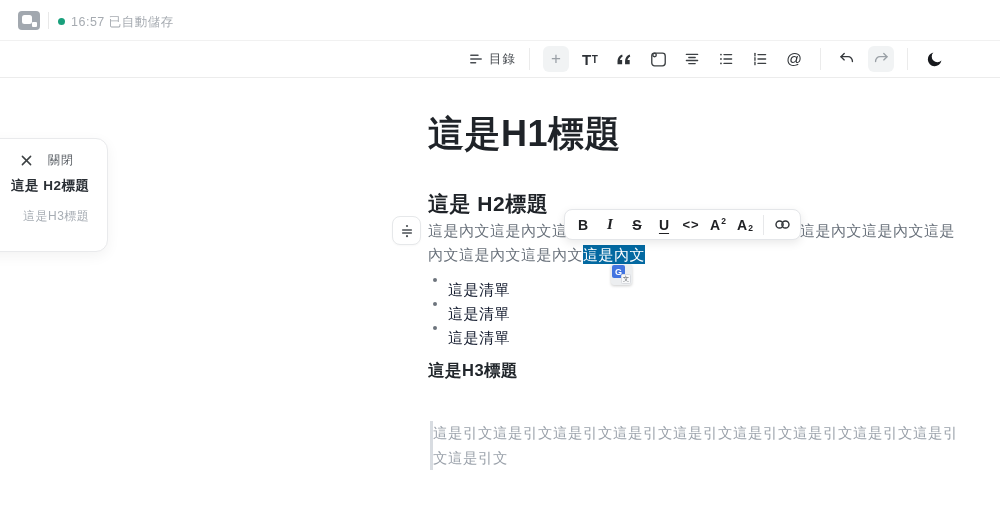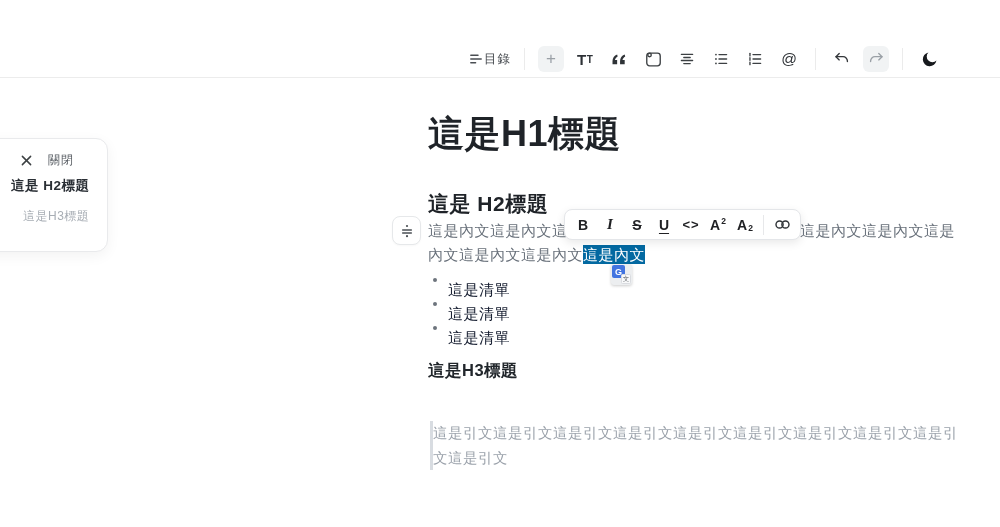--- a/index.html
+++ b/index.html
@@ -20,21 +20,21 @@
   .save-dot { position:absolute; left:58px; top:18px; width:7px; height:7px; border-radius:50%; }
   .save-text { position:absolute; left:71px; top:14px; font-size:12.5px; color:#a6abb1; letter-spacing:.5px; }
 
   
   .toolbar { position:absolute; left:0; top:41px; width:1000px; height:37px;
     border-bottom:1px solid #ececec; }
   .strip { position:absolute; left:468px; top:0; height:36px; display:flex; align-items:center; gap:8px; }
   .tbtn { width:26px; height:26px; display:flex; align-items:center; justify-content:center;
     border-radius:6px; color:#2f3337; cursor:pointer; flex:0 0 auto; }
   .tbtn.bg { background:#f1f3f4; }
-  .toc-btn { display:flex; align-items:center; height:26px; cursor:pointer; flex:0 0 auto; }
+  .toc-btn { display:flex; align-items:center; gap:5px; height:26px; cursor:pointer; flex:0 0 auto; }
   .toc-btn .lbl { font-size:12.5px; color:#4a4e53; letter-spacing:1px; }
   .v-sep { width:1px; height:22px; background:#ebebeb; margin:0 5px; flex:0 0 auto; }
   .plus-glyph { font-size:17px; color:#9aa0a6; font-weight:400; margin-top:-1px; }
   .tt-big { font-size:15px; font-weight:700; color:#2d3136; }
   .tt-small { font-size:10px; font-weight:700; color:#2d3136; margin-left:.5px; }
   .at-glyph { font-size:15.5px; color:#2f3337; font-weight:500; }
 
   
   .toc-panel { position:absolute; left:-56px; top:138px; width:164px; height:114px;
     background:#fff; border:1px solid #e9eaec; border-radius:12px;
@@ -86,20 +86,29 @@
     border-radius:1.5px; color:#5f6368; font-size:6.5px; display:flex; align-items:center; justify-content:center;
     border:.5px solid #dadce0; }
 
   svg { display:block; }
 </style>
 </head>
 <body>
 
 <div class="stage">
 
+  <div class="topbar">
+    <div class="logo">
+      <div class="b1"></div>
+      <div class="b2"></div>
+    </div>
+    <div class="tb-sep"></div>
+    <div class="save-dot" style="background-color: rgb(25, 160, 124);"></div>
+    <div class="save-text">16:57 已自動儲存</div>
+  </div>
 
   <div class="toolbar">
     <div class="strip">
       <div class="toc-btn">
         <span>
           <svg viewBox="0 0 20 20" width="16" height="16" fill="none" stroke="#4a4e53" stroke-width="1.8" stroke-linecap="round">
             <path d="M3.5 5.2h9"></path>
               <path d="M3.5 10h13"></path>
               <path d="M3.5 14.8h6"></path>
           </svg>

